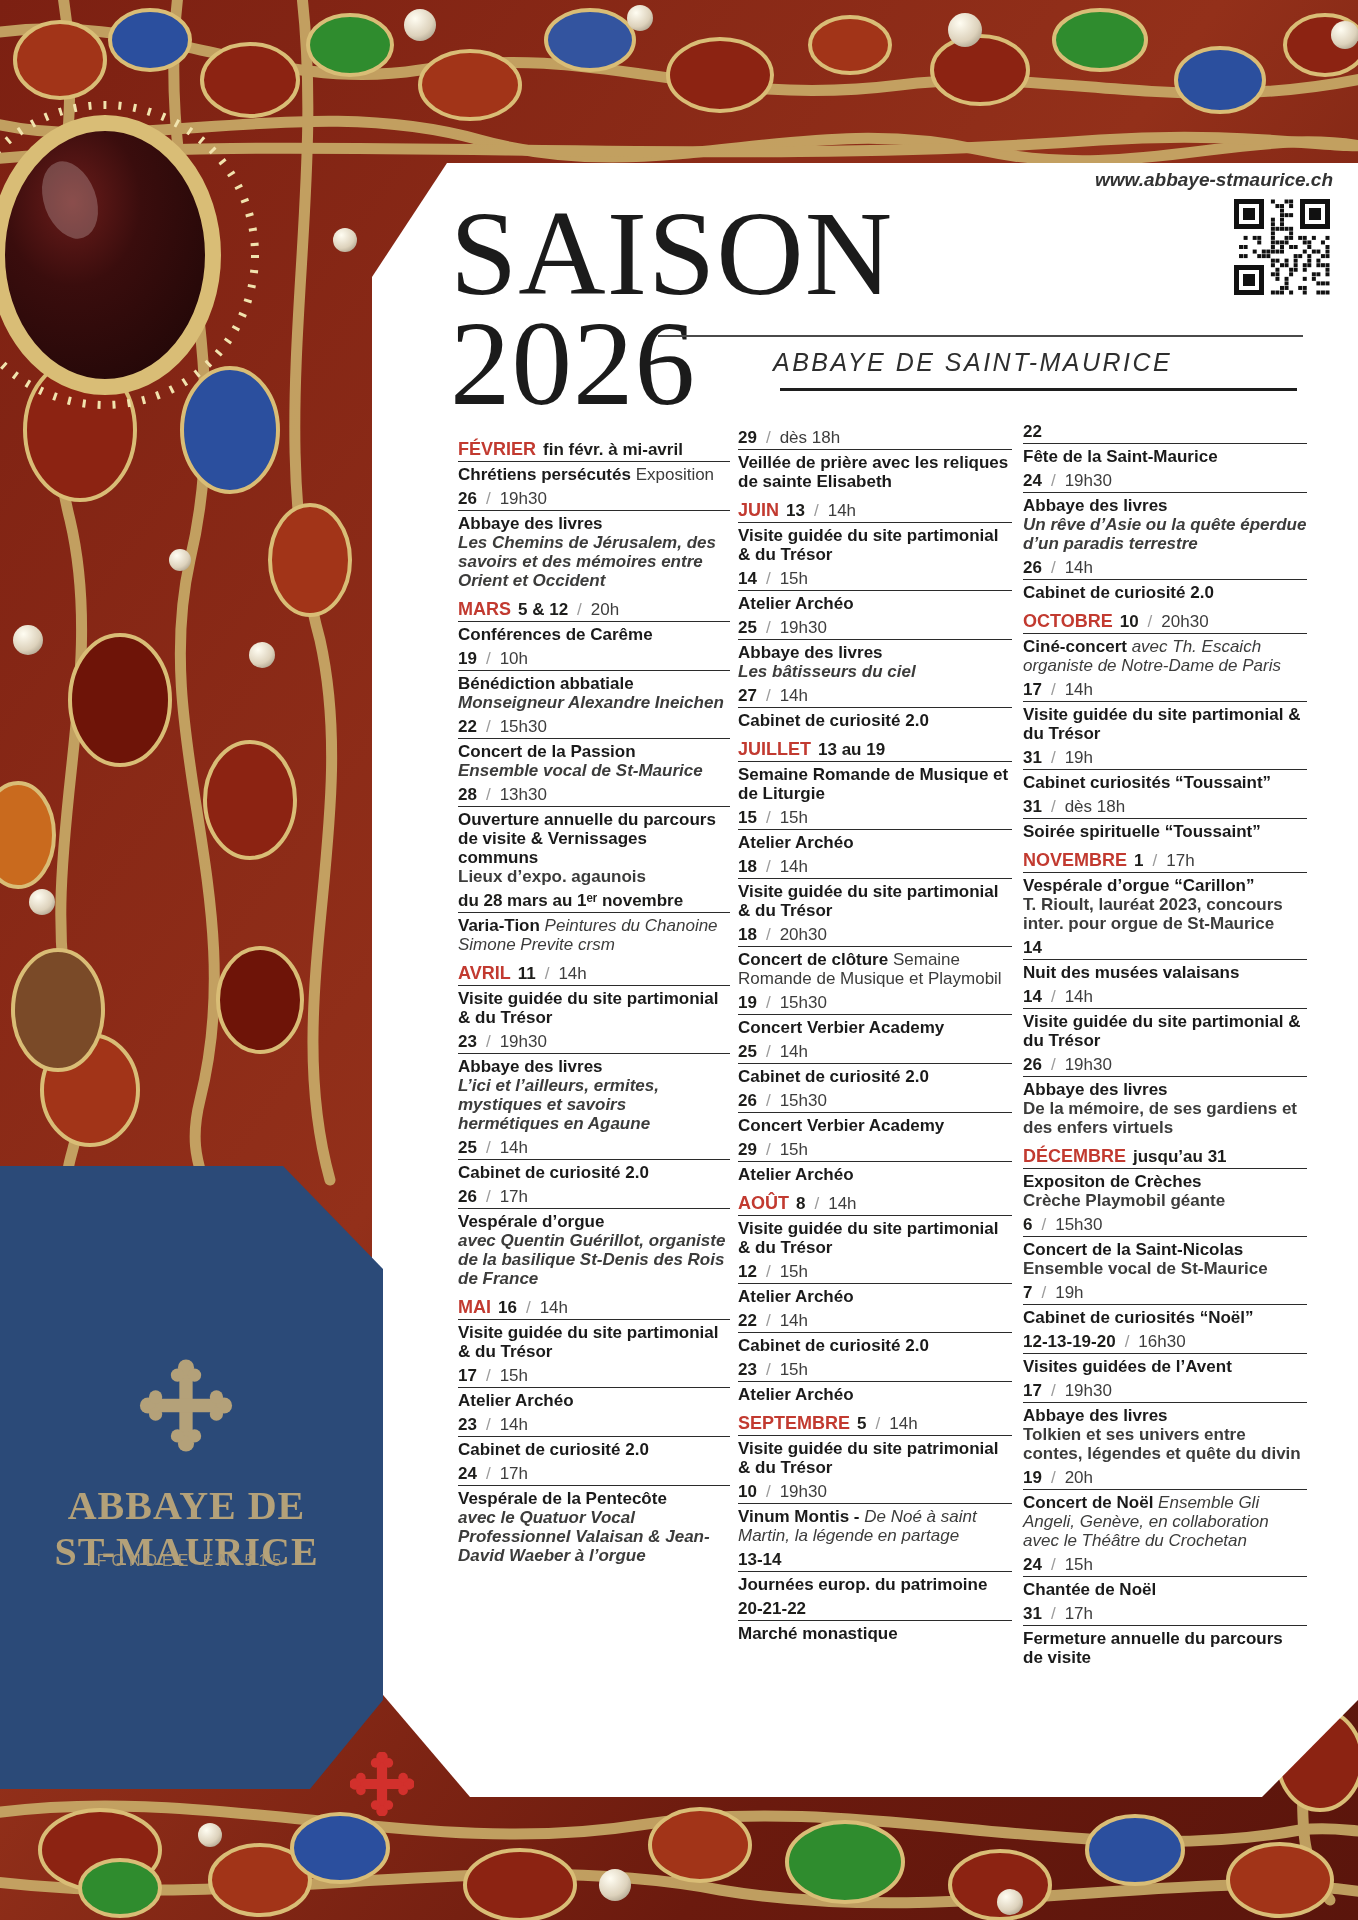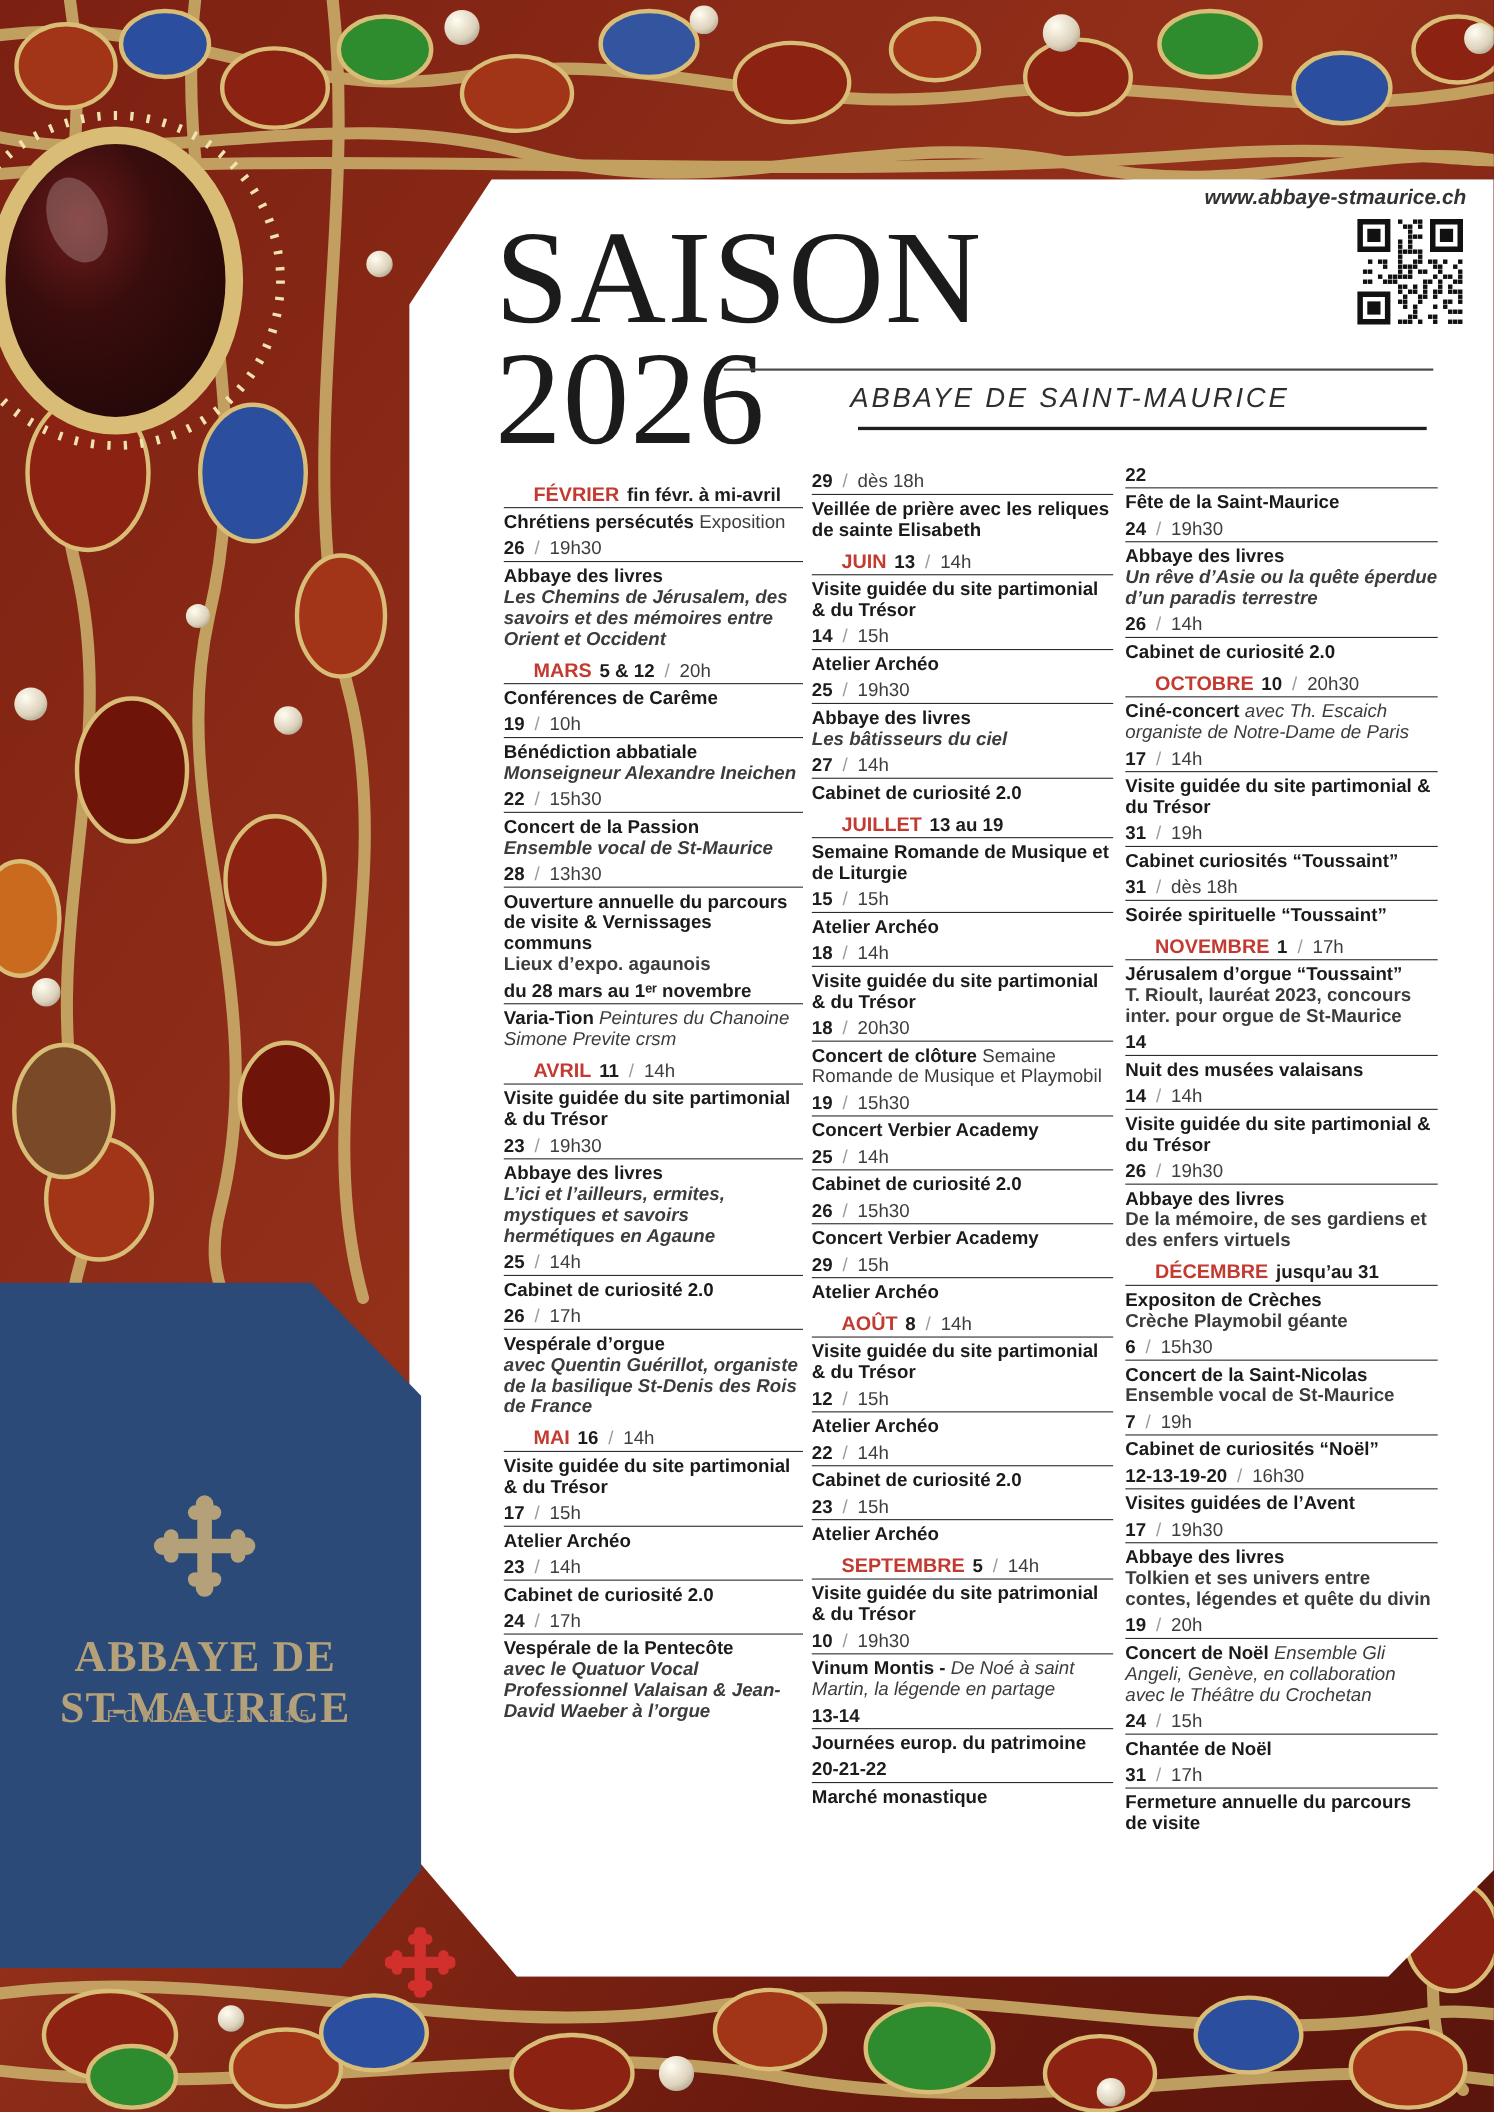--- a/index.html
+++ b/index.html
@@ -22,21 +22,21 @@
   .rule-top{position:absolute;left:658px;top:335px;width:645px;height:2px;background:#4a4a4a;}
   .rule-bottom{position:absolute;left:780px;top:388px;width:517px;height:3px;background:#1e1e1e;}
   .col{position:absolute;font-size:17px;line-height:19px;color:#1d1d1b;}
   .col1{left:458px;top:430px;width:272px;}
   .col2{left:738px;top:428px;width:274px;}
   .col3{left:1023px;top:422px;width:284px;}
   .entry{margin-top:5px;}
   .entry.first{margin-top:0;}
   .entry.has-month{margin-top:10px;}
   .dateline{border-bottom:1.5px solid #2b2b2b;padding-bottom:2px;margin-bottom:3px;color:#1d1d1b;}
-  .month{color:#c23a30;font-weight:bold;font-size:18px;margin-right:7px;margin-left:27px;}
+  .month{color:#c23a30;font-weight:bold;font-size:18px;margin-right:7px;}
   .date{font-weight:bold;margin-right:9px;}
   .slash{color:#9b9b9b;margin-right:9px;font-weight:300;}
   .time{color:#3d3d3d;}
   .title{font-weight:bold;color:#1a1a1a;}
   .tail{font-weight:normal;color:#3c3c3b;}
   .tail.i{font-style:italic;}
   .sub{font-weight:bold;color:#3c3c3b;}
   .sub.i{font-style:italic;}
   
   .logo-cross{position:absolute;left:101px;top:1358px;width:170px;height:95px;}
@@ -454,21 +454,21 @@
     <div class="entry">
       <div class="dateline"><span class="date">31</span><span class="slash">/</span><span class="time">19h</span></div>
       <div class="title">Cabinet curiosités “Toussaint”</div>
     </div>
     <div class="entry">
       <div class="dateline"><span class="date">31</span><span class="slash">/</span><span class="time">dès 18h</span></div>
       <div class="title">Soirée spirituelle “Toussaint”</div>
     </div>
     <div class="entry has-month">
       <div class="dateline"><span class="month">NOVEMBRE</span><span class="date">1</span><span class="slash">/</span><span class="time">17h</span></div>
-      <div class="title">Jérusalem d’orgue “Toussaint”</div>
+      <div class="title">Vespérale d’orgue “Carillon”</div>
       <div class="sub">T. Rioult, lauréat 2023, concours inter. pour orgue de St-Maurice</div>
     </div>
     <div class="entry">
       <div class="dateline"><span class="date">14</span></div>
       <div class="title">Nuit des musées valaisans</div>
     </div>
     <div class="entry">
       <div class="dateline"><span class="date">14</span><span class="slash">/</span><span class="time">14h</span></div>
       <div class="title">Visite guidée du site partimonial &amp; du Trésor</div>
     </div>

